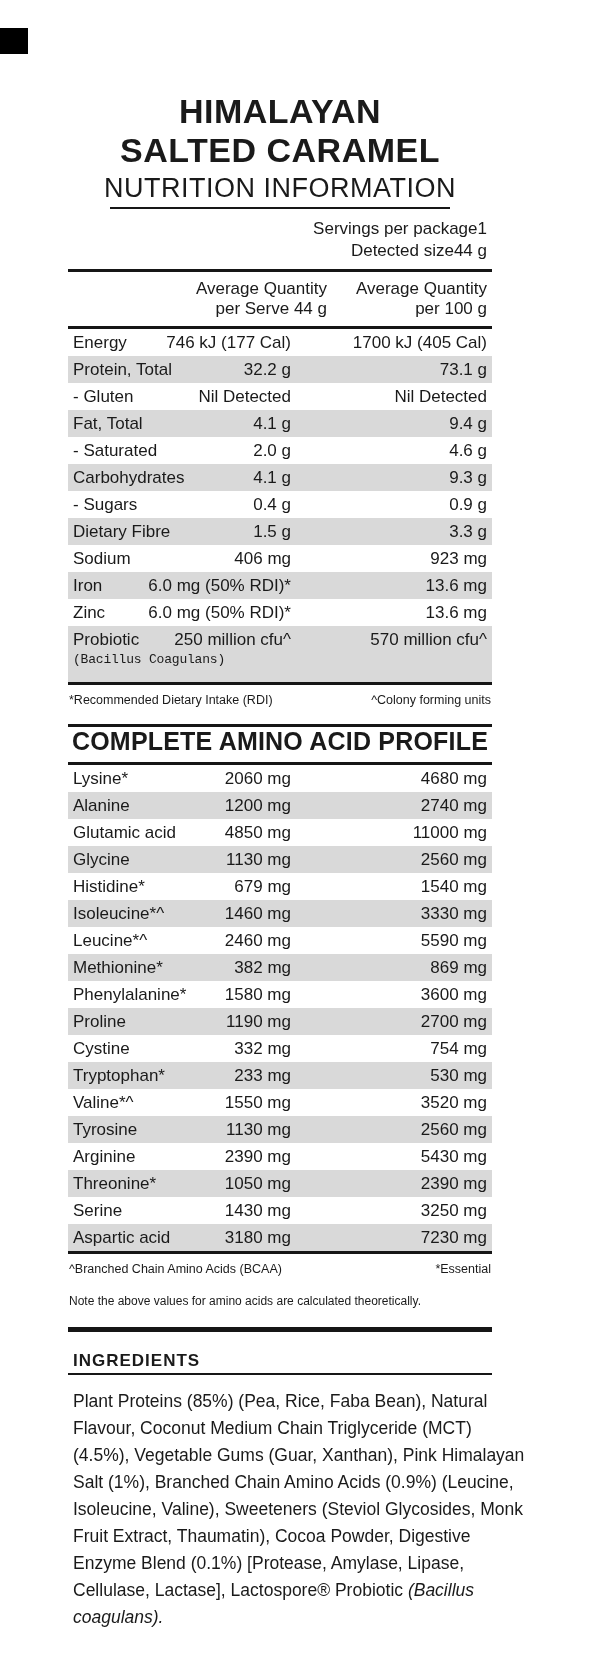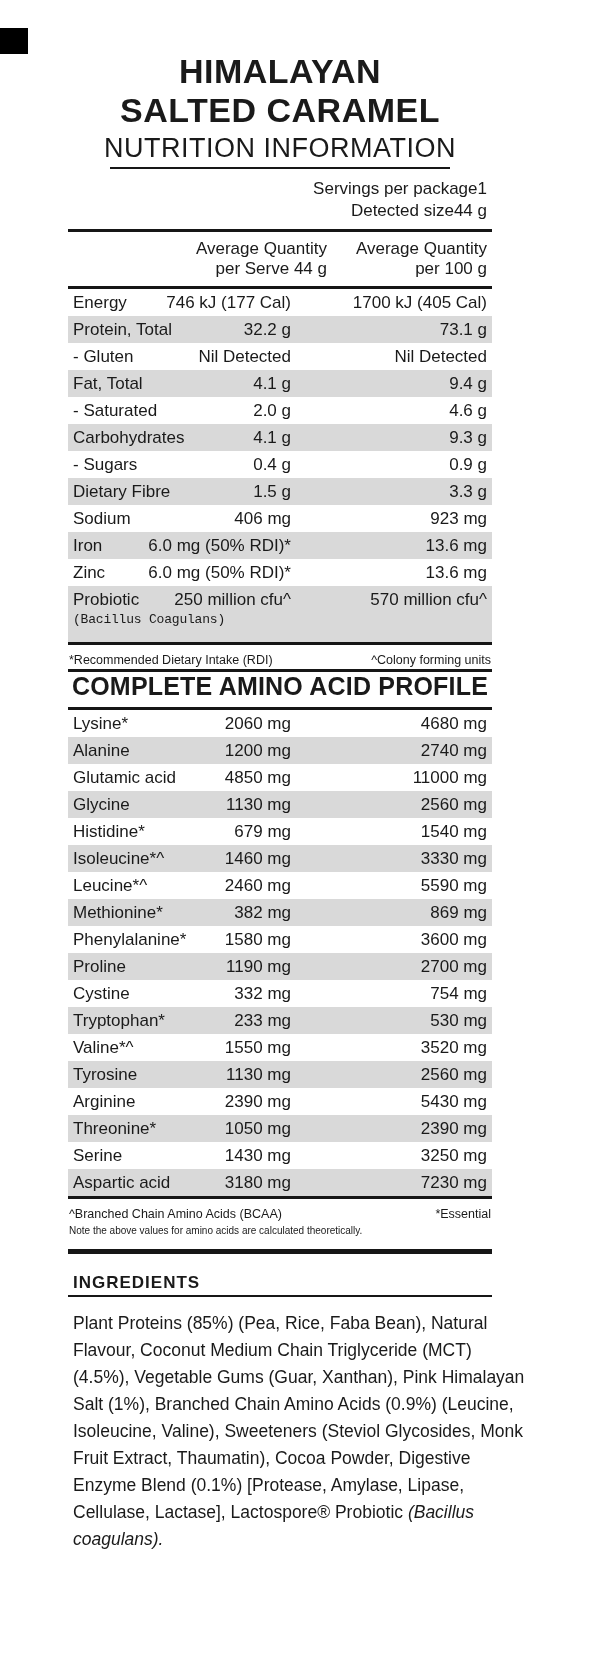--- a/index.html
+++ b/index.html
@@ -8,21 +8,21 @@
     --rule:#161616;
   }
   *{margin:0;padding:0;box-sizing:border-box;}
   html,body{background:#ffffff;}
   body{
     width:600px;height:1660px;position:relative;overflow:hidden;
     font-family:"Liberation Sans",sans-serif;color:var(--ink);
     -webkit-font-smoothing:antialiased;
   }
   .corner-mark{position:absolute;left:0;top:28px;width:28px;height:26px;background:#000;}
-  .page{padding:52px 108px 0 68px;}
+  .page{padding:52px 108px 0 68px;margin-top:40px;}
 
   .title{text-align:center;font-size:34px;line-height:39px;font-weight:800;letter-spacing:.5px;margin-bottom:6px;}
   .title-line{display:block;}
   .section-heading{text-align:center;font-size:27px;line-height:24px;font-weight:400;letter-spacing:.5px;margin-top:2px;}
 
   .hr{background:var(--rule);height:3px;}
   .hr2{height:2px;}
   .hr5{height:5px;}
   .hr-under-heading{height:2px;width:340px;margin:7px auto 0;}
 
@@ -35,22 +35,22 @@
   .c-label{flex:1;min-width:0;white-space:nowrap;}
   .c-serve{width:150px;text-align:right;white-space:nowrap;}
   .c-per100{width:160px;text-align:right;white-space:nowrap;}
 
   .rows{}
   .row{display:flex;align-items:flex-start;padding:0 5px;font-size:17px;gap:36px;}
   .row>div{line-height:27px;}
   .rows>.row:nth-child(even){background:var(--shade);}
   .row .sub{display:block;font-size:13px;line-height:14px;padding-bottom:15px;letter-spacing:-.2px;font-family:Liberation Mono, monospace;}
 
-  .footnote-row{display:flex;justify-content:space-between;font-size:12.5px;line-height:15px;padding:8px 1px 1px;white-space:nowrap;}
-  .footnote-note{font-size:10px;line-height:16px;padding:0 1px 10px;}
+  .footnote-row{display:flex;justify-content:space-between;font-size:12.5px;line-height:15px;padding:8px 1px 16px;white-space:nowrap;}
+  .footnote-note{font-size:12px;line-height:16px;padding:0 1px 18px;}
 
   .amino-heading{text-align:center;font-size:25px;line-height:28px;font-weight:800;letter-spacing:.2px;padding:0 0 7px;white-space:nowrap;}
 
   .ingredients-heading{font-size:17px;line-height:25px;font-weight:800;letter-spacing:1px;padding:16px 0 0 5px;}
   .ingredients-text{margin:13px 0 0 5px;width:458px;font-size:17.5px;line-height:27px;}
   .ingredients-text em{font-style:italic;}
 </style>
 </head>
 <body>
 

